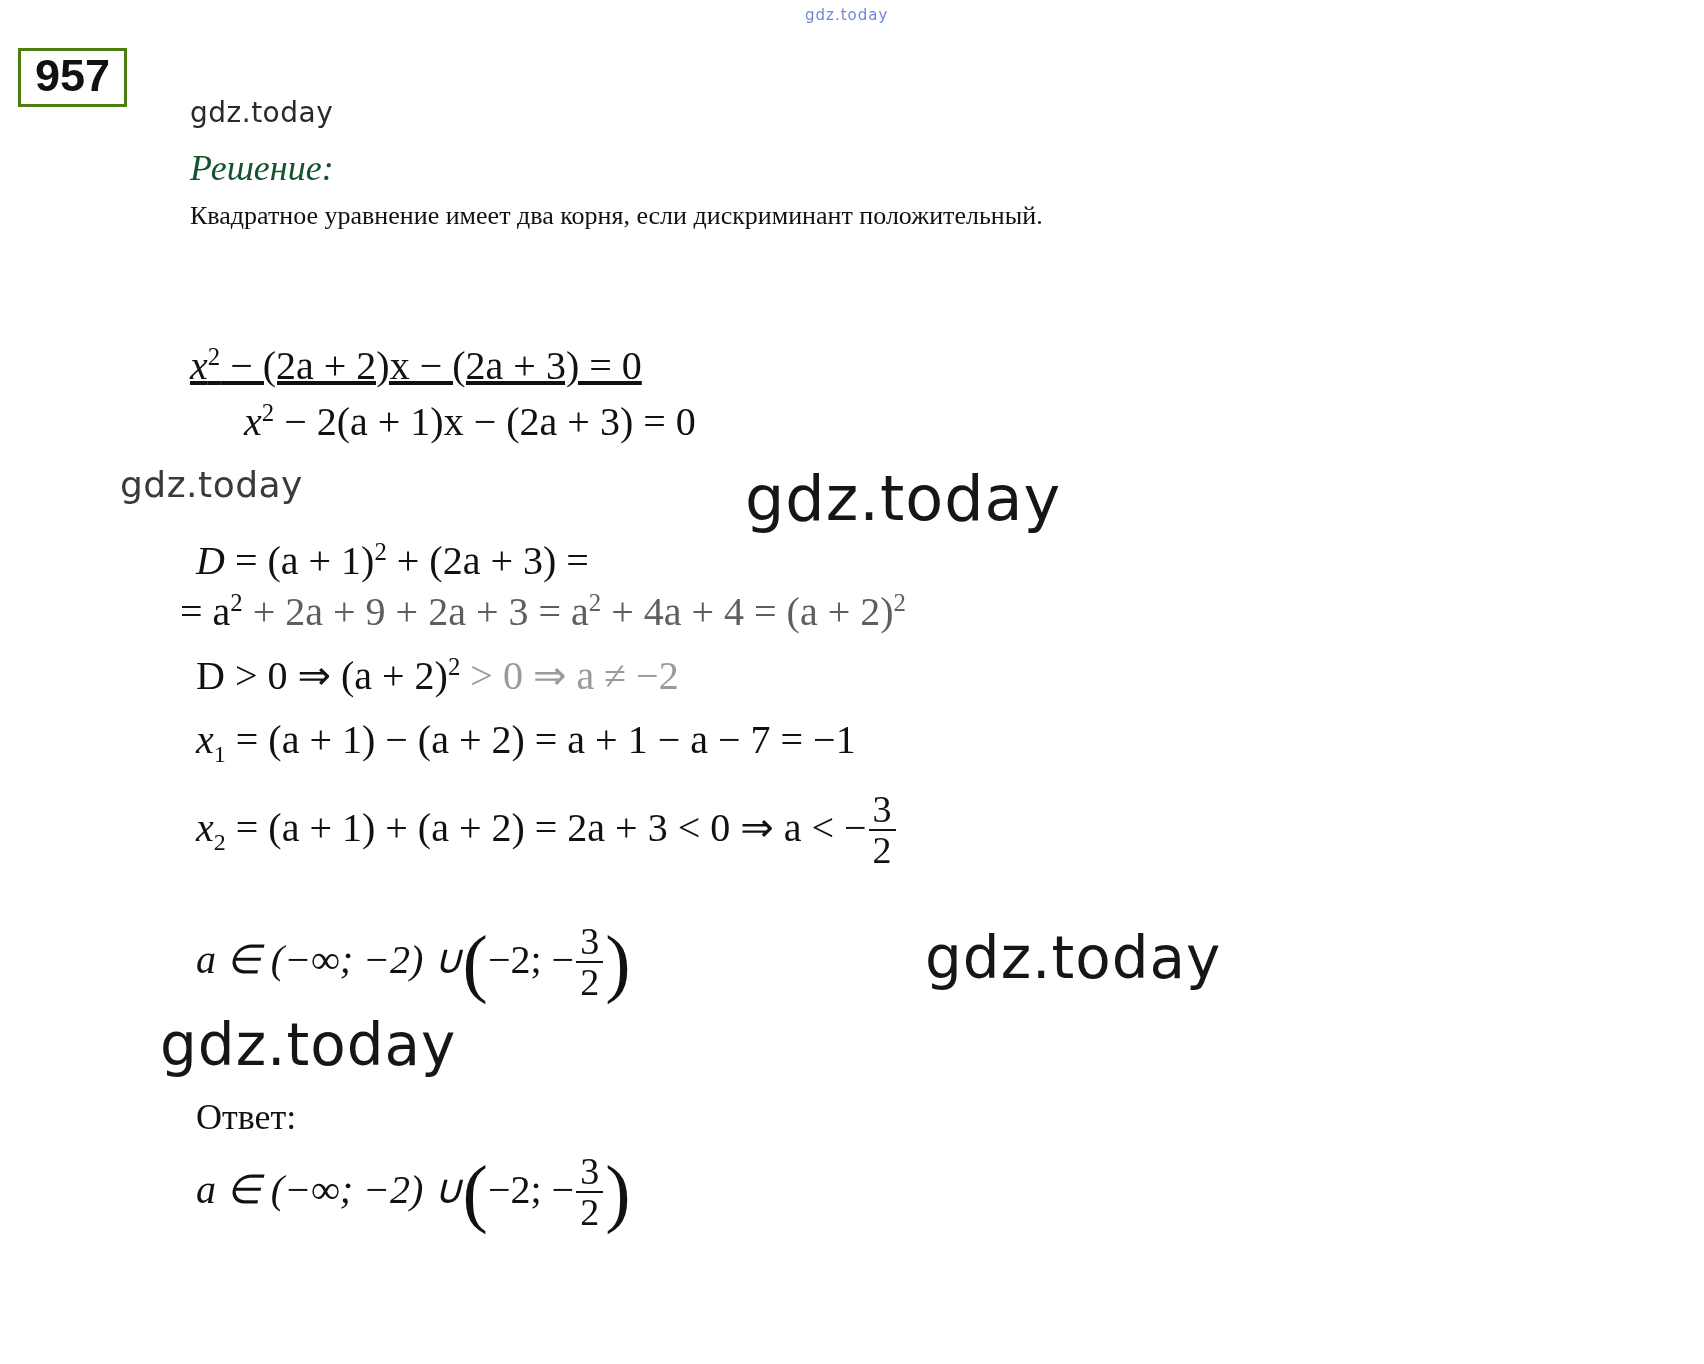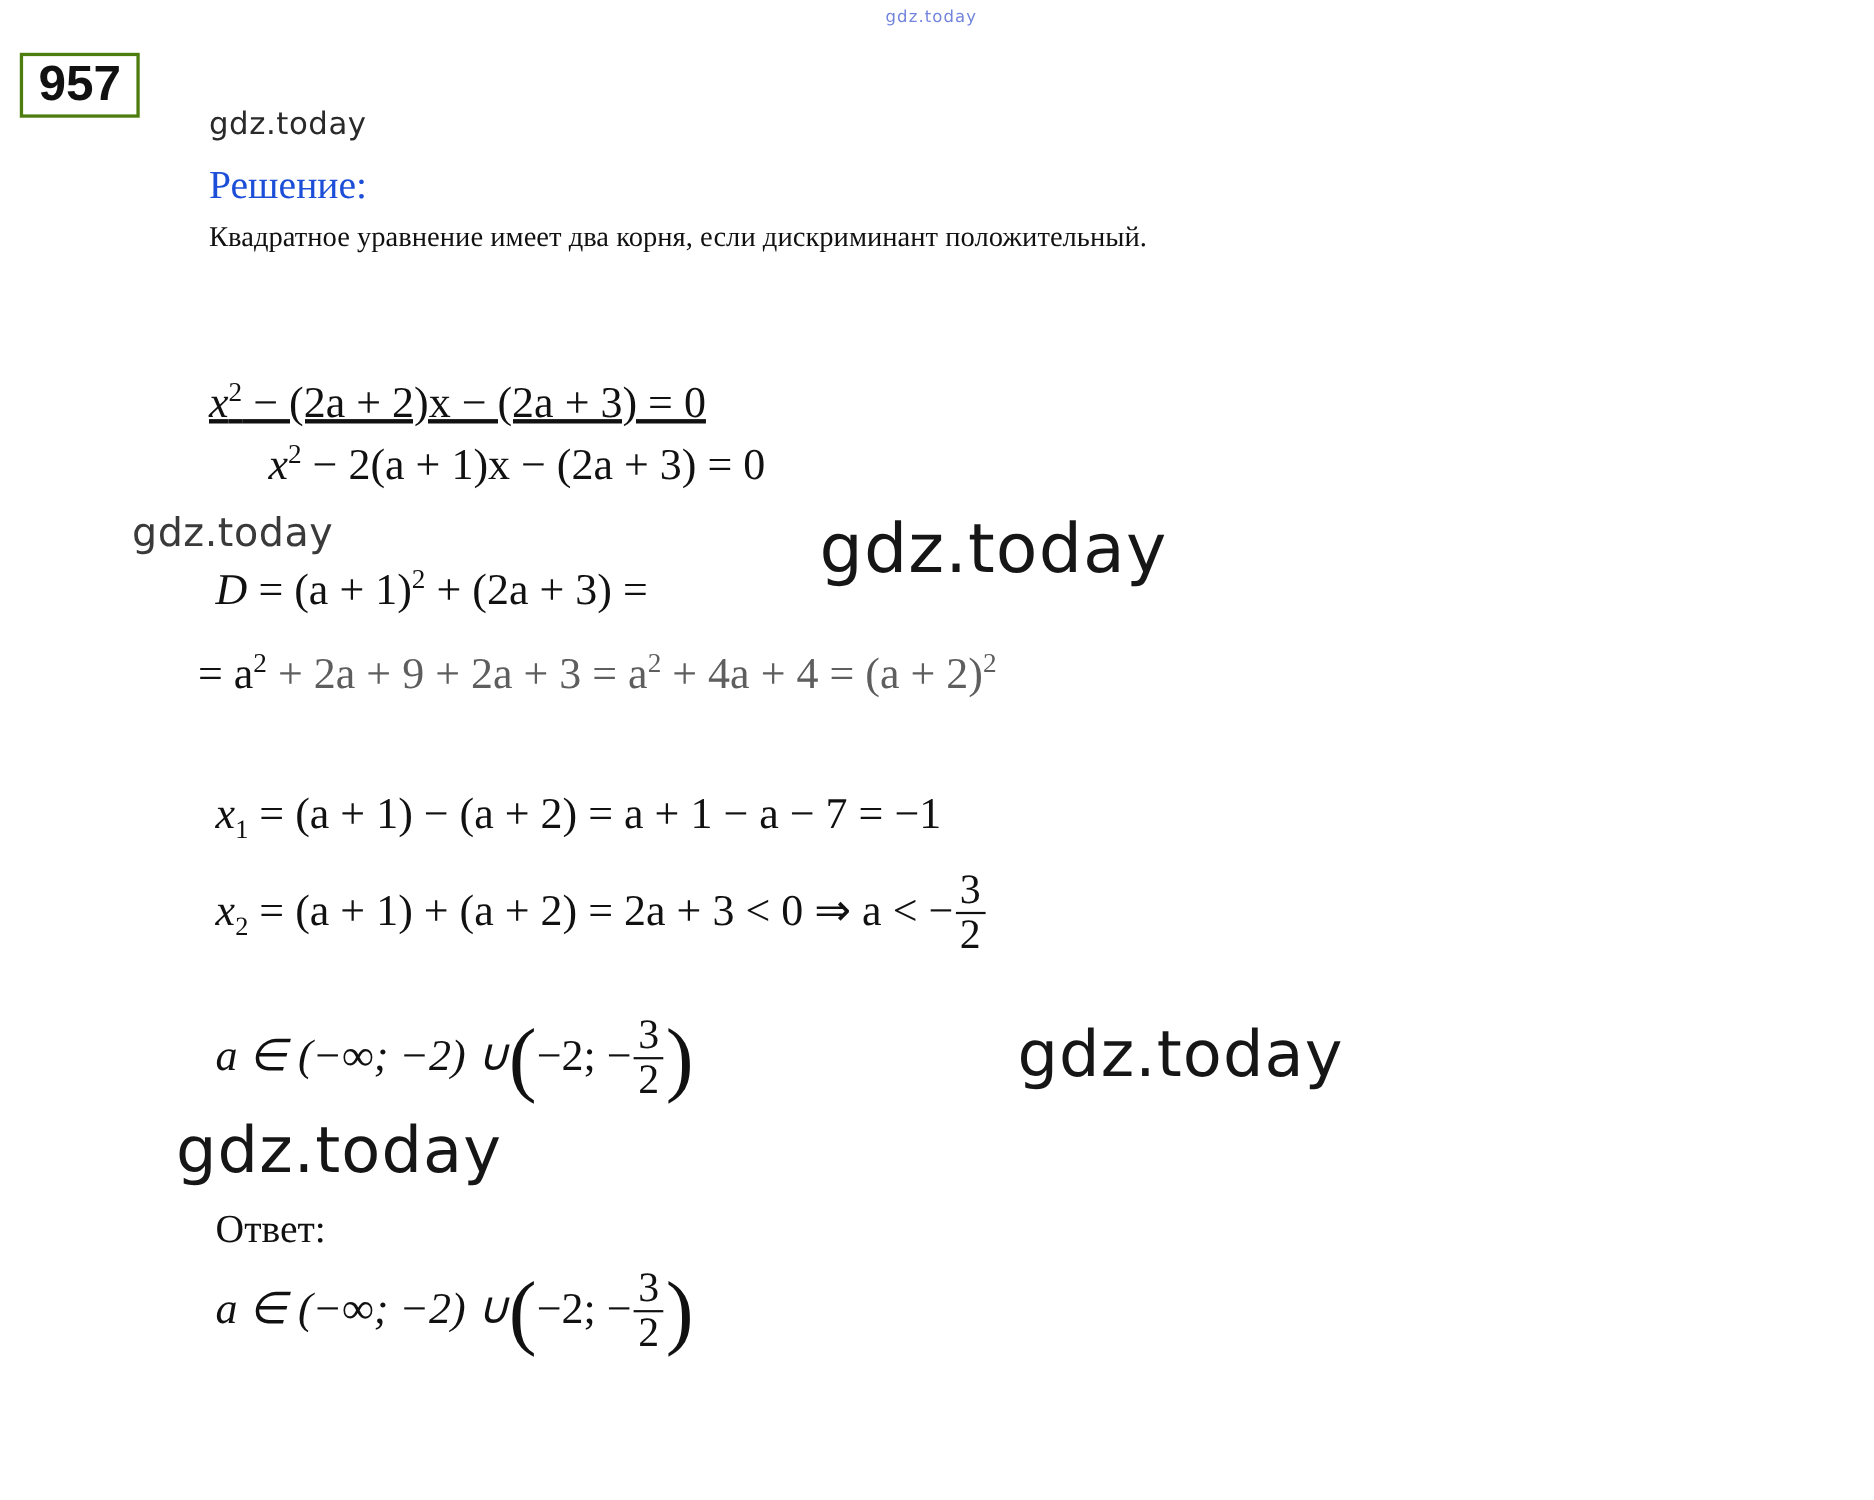--- a/index.html
+++ b/index.html
@@ -53,21 +53,22 @@
   .label-small {
     font-family: "DejaVu Sans", sans-serif;
     font-size: 28px;
     color: #2a2a2a;
     letter-spacing: .5px;
   }
 
   .heading {
     font-size: 36px;
     margin-top: 18px;
-    color: #1d4ed8;
+    color: #14532d;
+    font-style: italic;
   }
 
   .para {
     font-size: 26px;
     line-height: 1.28;
     margin-top: 10px;
     max-width: 1450px;
     color: #111;
   }
 
@@ -126,21 +127,21 @@
   .wm-big-3 {
     position: absolute;
     left: -30px;
     top: 915px;
     font-family: "DejaVu Sans", sans-serif;
     font-size: 58px;
     color: #161616;
     letter-spacing: 1px;
   }
 
-  .eq3 { position: absolute; left: 6px;  top: 416px; }
+  .eq3 { position: absolute; left: 6px;  top: 441px; }
   .eq4 { position: absolute; left: -10px; top: 492px; color:#5e5e5e; }
   .eq4 .dark { color:#111; }
   .eq5 { position: absolute; left: 6px;  top: 556px; }
   .eq5 .faded { color:#9a9a9a; }
   .eq6 { position: absolute; left: 6px;  top: 620px; }
   .eq7 { position: absolute; left: 6px;  top: 696px; }
   .eq8 { position: absolute; left: 6px;  top: 828px; }
 
   .answer-label {
     position: absolute;
@@ -204,20 +205,23 @@
   <div class="wm-big-1">gdz.today</div>
 
   <div class="math eq3">
     <i class="mi">D</i><span class="op"> = (a + 1)</span><sup class="exp">2</sup><span class="op"> + (2a + 3) =</span>
   </div>
 
   <div class="math eq4">
     <span class="dark">= a</span><sup class="exp dark">2</sup><span> + 2a + 9 + 2a + 3 = a</span><sup class="exp">2</sup><span> + 4a + 4 = (a + 2)</span><sup class="exp">2</sup>
   </div>
 
+  <div class="math eq5">
+    <span>D &gt; 0 ⇒ (a + 2)</span><sup class="exp">2</sup><span class="faded"> &gt; 0 ⇒ a ≠ −2</span>
+  </div>
 
   <div class="math eq6">
     <i class="mi">x</i><sub class="idx">1</sub><span class="op"> = (a + 1) − (a + 2) = a + 1 − a − 7 = −1</span>
   </div>
 
   <div class="math eq7">
     <i class="mi">x</i><sub class="idx">2</sub><span class="op"> = (a + 1) + (a + 2) = 2a + 3 &lt; 0 ⇒  a &lt; −</span><span class="frac"><span class="num">3</span><span class="den">2</span></span>
   </div>
 
   <div class="math eq8">

